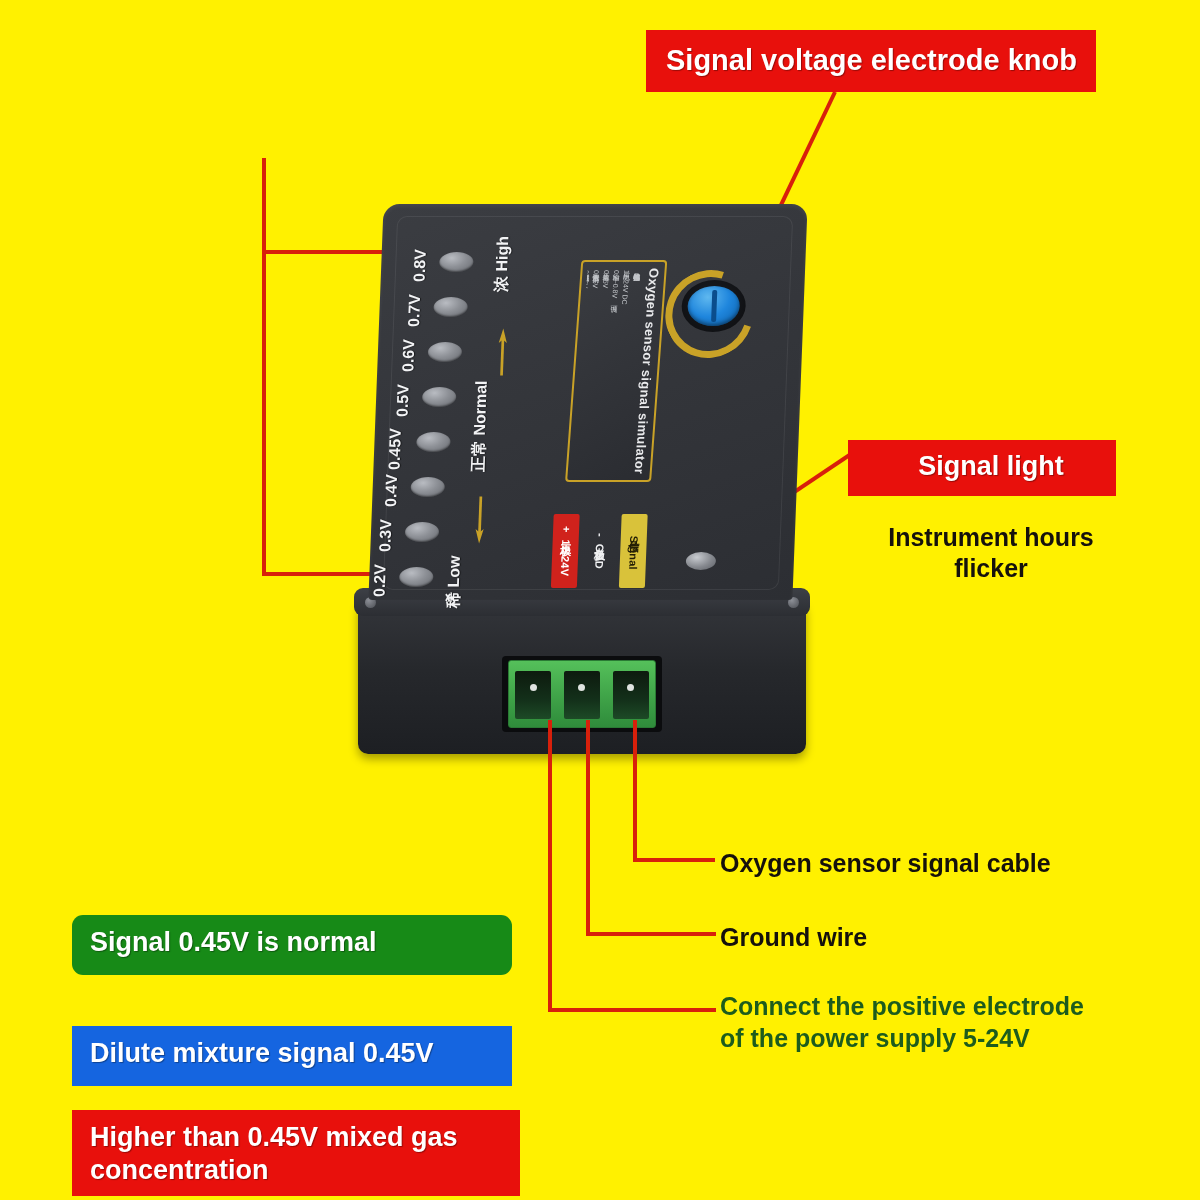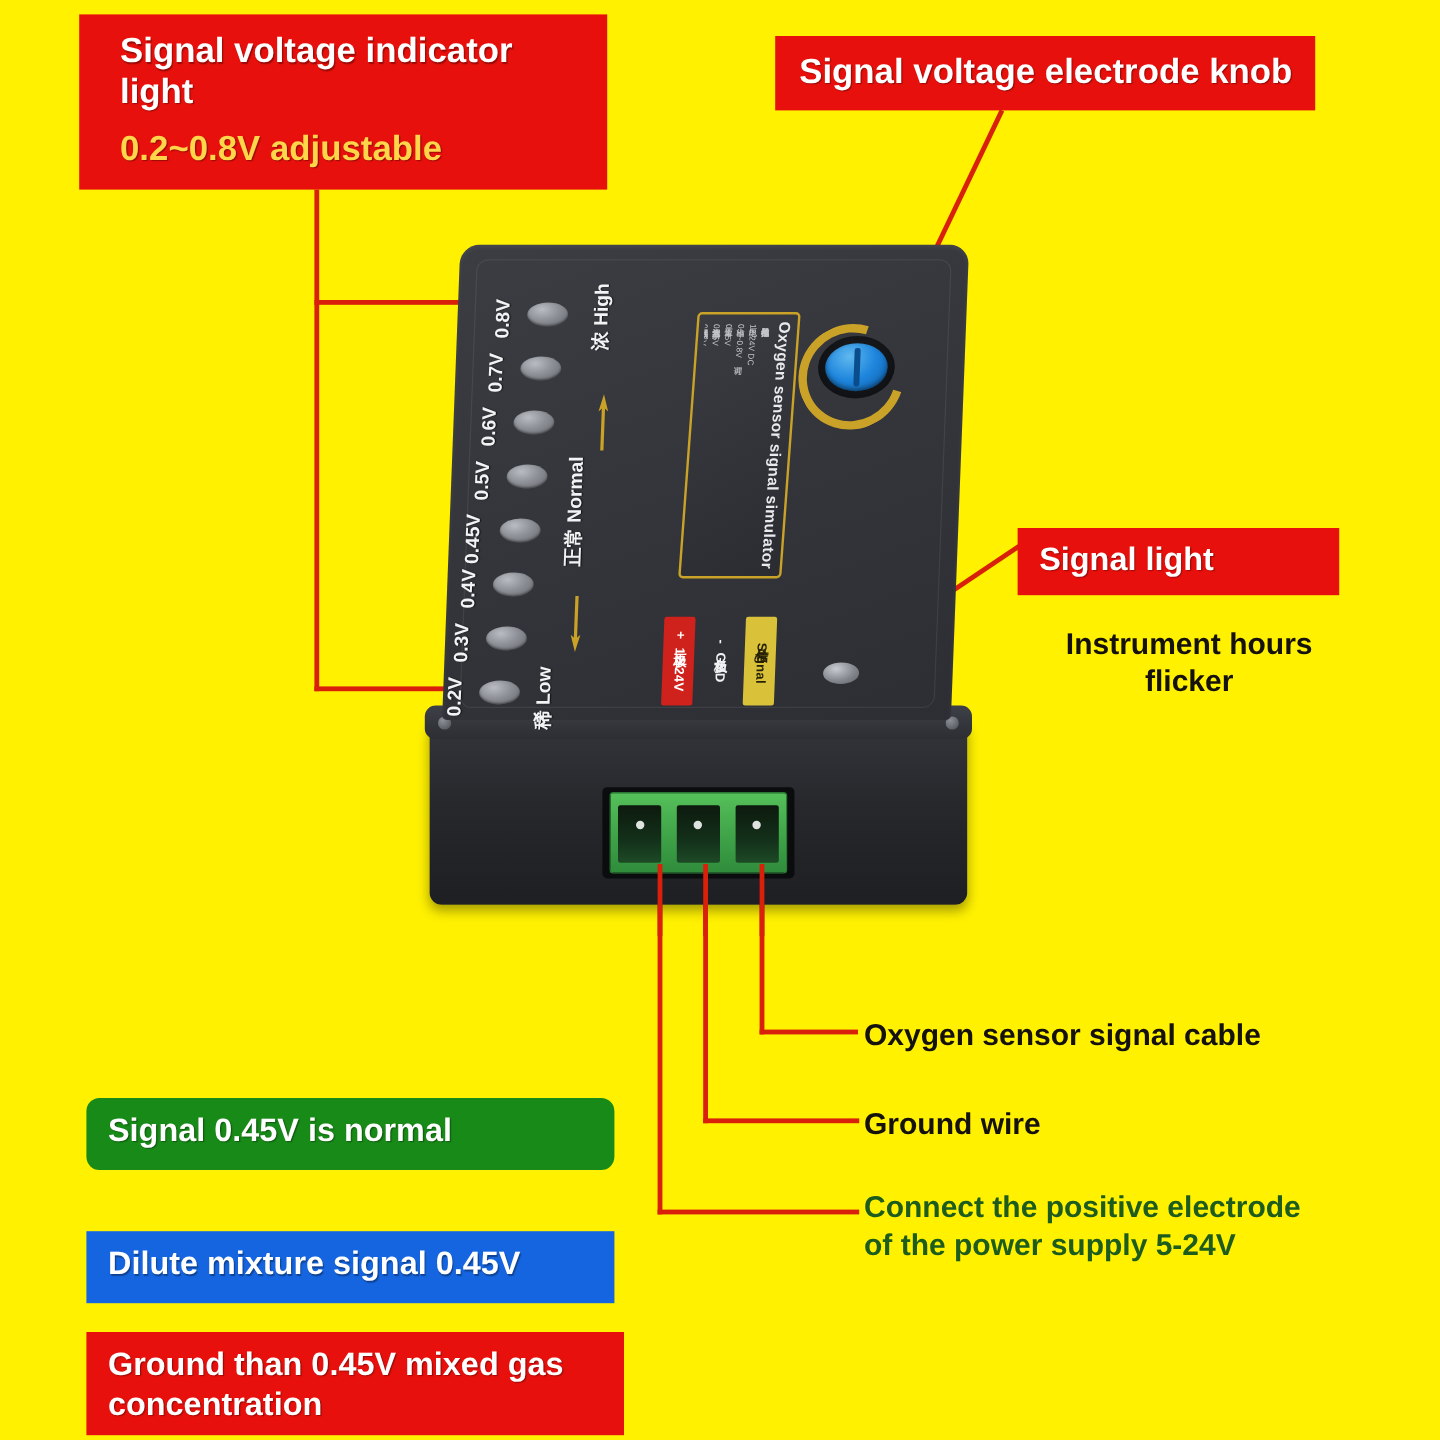--- a/index.html
+++ b/index.html
@@ -24,21 +24,21 @@
   }
   .accent-yellow{color:#FFD54A;display:block;}
 
   #cal-indicator{left:66px;top:12px;width:440px;height:146px;padding:14px 0 0 34px;}
   #cal-indicator .t1{font-size:29px;}
   #cal-indicator .t2{font-size:29px;margin-top:13px;}
 
   #cal-knob{left:646px;top:30px;width:450px;height:62px;padding:13px 0 0 20px;}
   #cal-knob .t1{font-size:29px;}
 
-  #cal-siglight{left:848px;top:440px;width:268px;height:56px;padding:11px 0 0 18px;}
+  #cal-siglight{left:848px;top:440px;width:268px;height:56px;padding:11px 0 0 18px;text-align:center;}
   #cal-siglight .t1{font-size:27px;}
 
   #legend-normal{left:72px;top:915px;width:440px;height:60px;padding:12px 0 0 18px;border-radius:11px;}
   #legend-dilute{left:72px;top:1026px;width:440px;height:60px;padding:12px 0 0 18px;}
   #legend-rich{left:72px;top:1110px;width:448px;height:86px;padding:11px 0 0 18px;}
   #legend-normal .t1,#legend-dilute .t1{font-size:27px;}
   #legend-rich .t1{font-size:27px;line-height:1.22;}
 
   
   .anno{position:absolute;color:#15110c;font-weight:bold;line-height:1.25;white-space:pre-line;}
@@ -202,25 +202,20 @@
 
   <div class="ln lnv" style="left:633px;top:742px;height:120px;"></div>
   <div class="ln lnh" style="left:633px;top:858px;width:82px;"></div>
 
   <div class="ln lnv" style="left:586px;top:742px;height:194px;"></div>
   <div class="ln lnh" style="left:586px;top:932px;width:130px;"></div>
 
   <div class="ln lnv" style="left:548px;top:742px;height:270px;"></div>
   <div class="ln lnh" style="left:548px;top:1008px;width:168px;"></div>
 
-  <div class="box box-red" id="cal-indicator">
-    <div class="box-text t1">Signal voltage indicator
-light</div>
-    <div class="box-text t2 accent-yellow">0.2~0.8V adjustable</div>
-  </div>
 
   <div class="box box-red" id="cal-knob">
     <div class="box-text t1">Signal voltage electrode knob</div>
   </div>
 
   <div class="box box-red" id="cal-siglight">
     <div class="box-text t1">Signal light</div>
   </div>
 
   <div class="anno" id="anno-hours">Instrument hours
@@ -230,21 +225,21 @@
   <div class="anno" id="anno-positive">Connect the positive electrode
 of the power supply 5-24V</div>
 
   <div class="box box-green" id="legend-normal">
     <div class="box-text t1">Signal 0.45V is normal</div>
   </div>
   <div class="box box-blue" id="legend-dilute">
     <div class="box-text t1">Dilute mixture signal 0.45V</div>
   </div>
   <div class="box box-red" id="legend-rich">
-    <div class="box-text t1">Ground than 0.45V mixed gas
+    <div class="box-text t1">Higher than 0.45V mixed gas
 concentration</div>
   </div>
 
   <div id="device">
 
     <div class="dev-front"></div>
     <div class="dev-lip"></div>
 
     <div class="dev-top">
       <div class="dev-top-inner"></div>

